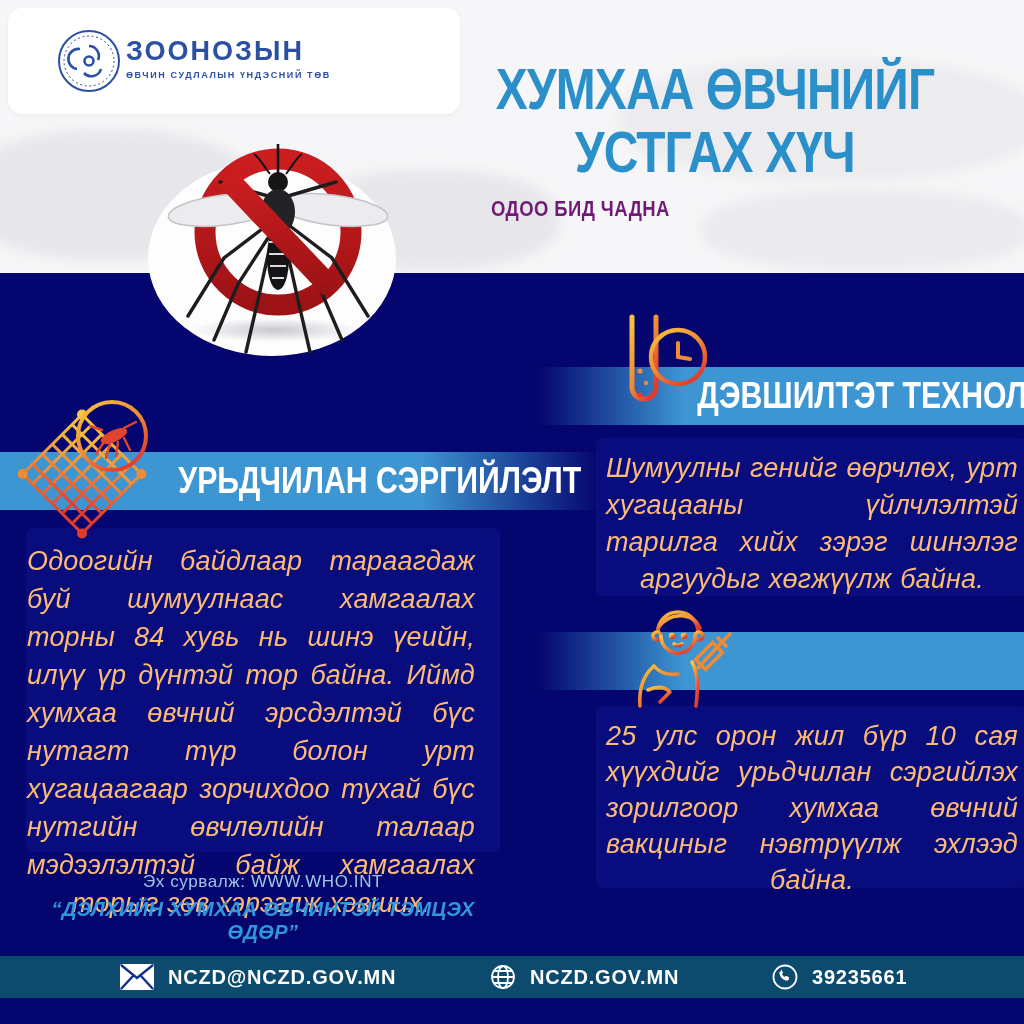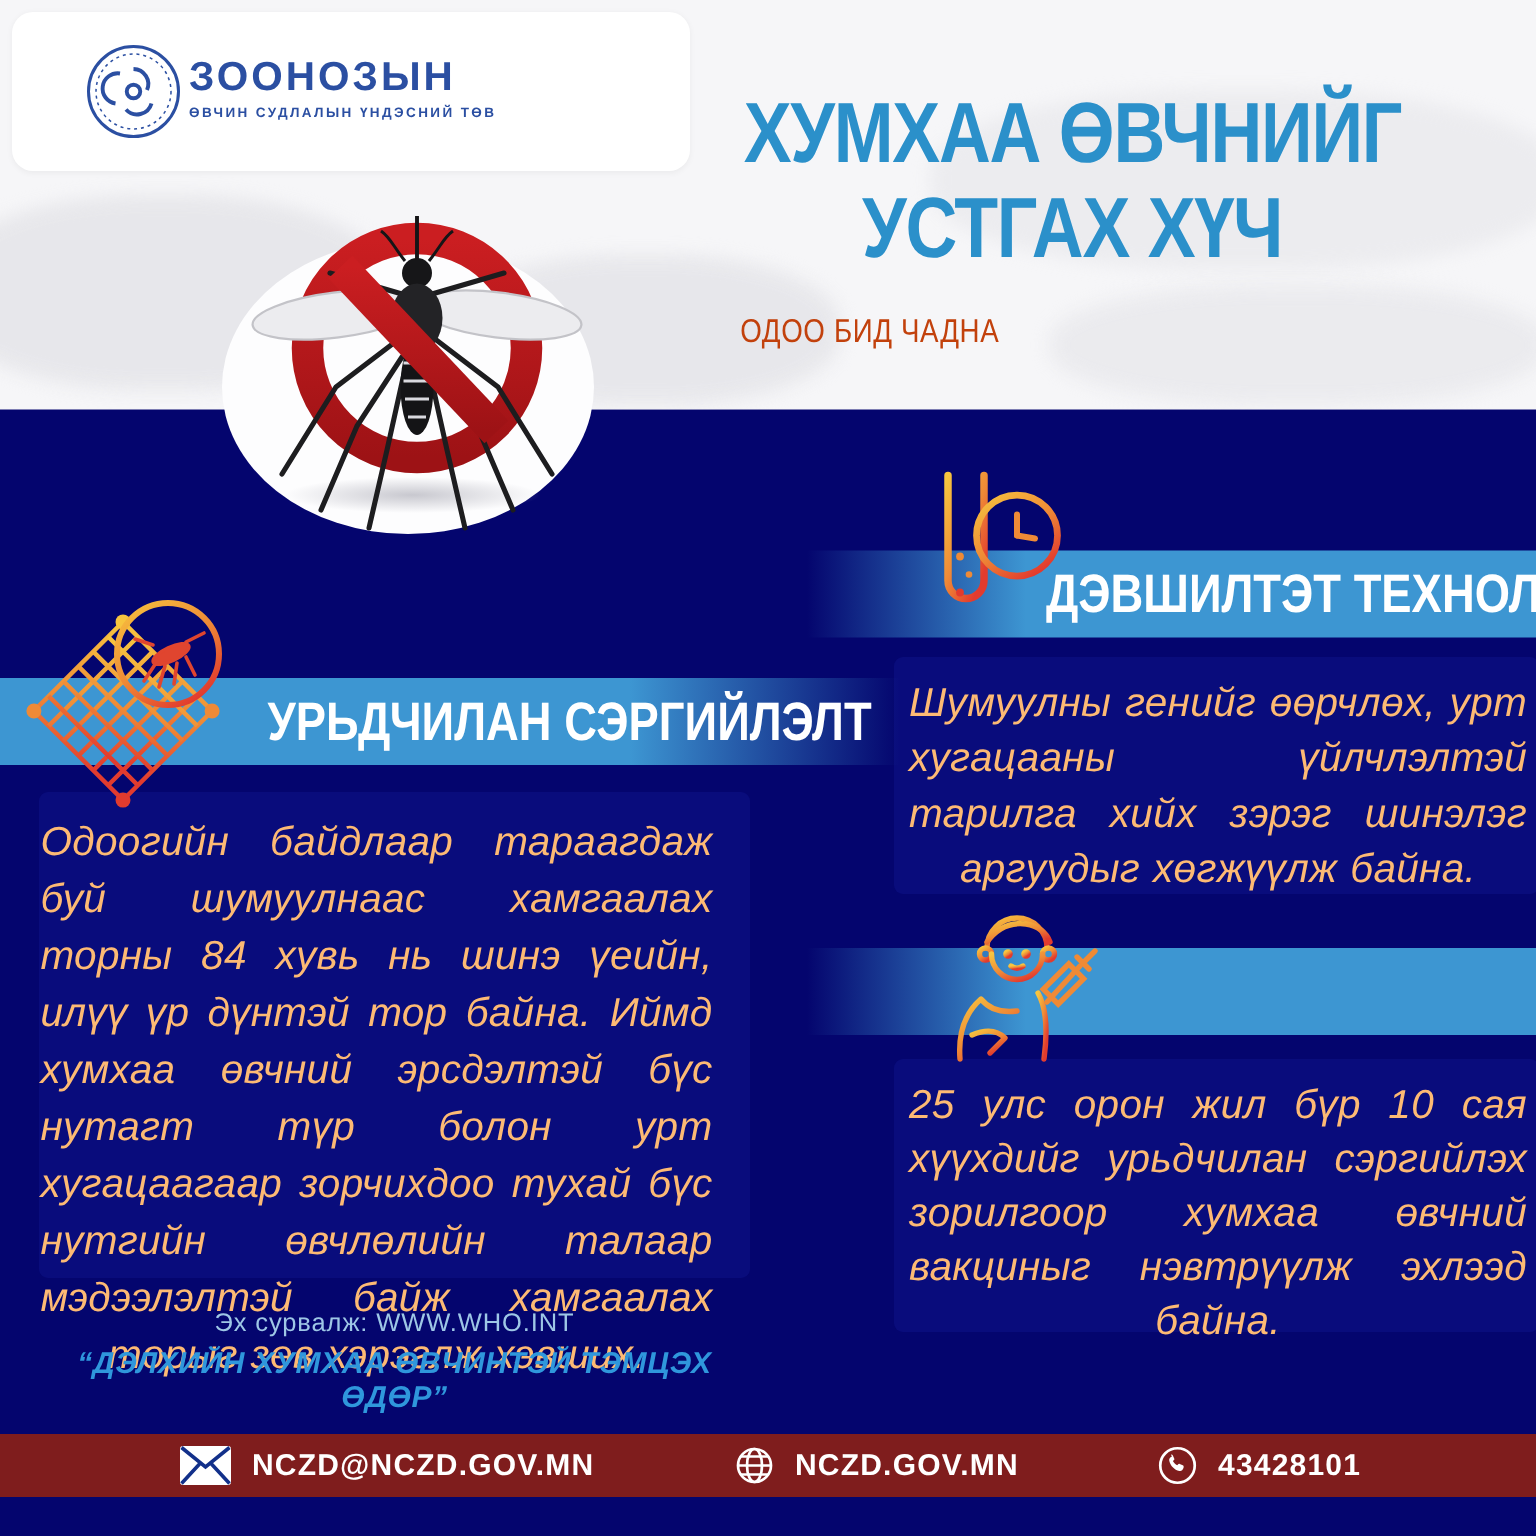--- a/index.html
+++ b/index.html
@@ -16,21 +16,21 @@
   .b3{left:620px;top:60px;width:420px;height:120px;opacity:.55;}
   .b4{left:700px;top:190px;width:330px;height:80px;opacity:.6;}
   .logo-card{position:absolute;left:8px;top:8px;width:452px;height:106px;background:#ffffff;border-radius:14px;box-shadow:0 1px 4px rgba(0,0,0,.05);}
   .emblem{position:absolute;left:48px;top:20px;}
   .logo-text{position:absolute;left:118px;top:28px;color:#2b4fa2;}
   .logo-name{font-size:27px;font-weight:700;letter-spacing:2px;}
   .logo-sub{font-size:9px;font-weight:700;letter-spacing:1.6px;margin-top:3px;}
   .title{position:absolute;left:425px;top:58px;width:580px;text-align:center;
     color:#2b90ca;font-weight:700;font-size:57px;line-height:63px;letter-spacing:-1px;}
   .cond{display:inline-block;transform:scaleX(.84);transform-origin:center;}
-  .tagline{position:absolute;top:208px;color:#c2410c;font-weight:400;font-size:22px;letter-spacing:.5px;white-space:nowrap;text-align:center;}
+  .tagline{position:absolute;top:196px;color:#701a75;font-weight:700;font-size:22px;letter-spacing:.5px;white-space:nowrap;text-align:center;}
   .tag-left{left:455px;width:250px;}
   .tag-right{left:770px;width:240px;}
   
   .bump{position:absolute;left:148px;top:160px;width:248px;height:196px;background:#fdfdfe;border-radius:50%;}
   .bump-shadow{position:absolute;left:190px;top:318px;width:170px;height:24px;background:radial-gradient(closest-side,#c8c8cf,rgba(200,200,207,0));border-radius:50%;}
   .mosq{position:absolute;left:150px;top:130px;}
   
   .panel{position:absolute;background:rgba(45,60,210,.14);border-radius:6px;}
   .panel-left{left:26px;top:528px;width:474px;height:324px;}
   .panel-r1{left:596px;top:438px;width:430px;height:158px;}
@@ -50,21 +50,21 @@
   .p-prev{left:27px;top:542px;width:448px;}
   .p-tech{left:606px;top:450px;width:412px;line-height:37px;}
   .p-imm{left:606px;top:718px;width:412px;line-height:36px;}
   .source-label{position:absolute;left:30px;top:872px;width:466px;text-align:center;color:#9ec7e6;font-size:17px;letter-spacing:.6px;}
   .source-quote{position:absolute;left:20px;top:898px;width:486px;text-align:center;color:#2f97dc;font-weight:700;font-style:italic;font-size:20px;letter-spacing:.4px;}
   
   .icon-net{position:absolute;left:12px;top:396px;}
   .icon-tube{position:absolute;left:596px;top:303px;}
   .icon-person{position:absolute;left:628px;top:598px;}
   
-  .footer-bar{position:absolute;left:0;top:956px;width:1024px;height:42px;background:#7f1d1d;}
+  .footer-bar{position:absolute;left:0;top:956px;width:1024px;height:42px;background:#0c4a6e;}
   .f-item{position:absolute;top:0;height:42px;display:flex;align-items:center;gap:14px;color:#ffffff;font-weight:700;font-size:20px;letter-spacing:.8px;}
   .f-email{left:120px;} .f-web{left:490px;} .f-phone{left:772px;}
 </style>
 </head>
 <body>
 
 <div class="poster">
 
   <svg width="0" height="0" style="position:absolute">
     <defs>
@@ -244,17 +244,17 @@
           <path d="M2 13 H24 M4 7 H22 M4 19 H22"></path>
         </g>
       </svg>
       <span>NCZD.GOV.MN</span>
     </div>
     <div class="f-item f-phone">
       <svg width="26" height="26" viewBox="0 0 26 26">
         <circle cx="13" cy="13" r="11.5" fill="none" stroke="#ffffff" stroke-width="1.8"></circle>
         <path d="M9.2 7.1 c-1.2.4-2 1.4-1.7 2.7 .7 3.4 3.4 6.1 6.7 6.8 1.3.3 2.3-.5 2.7-1.7 l.2-.8 c.1-.5-.1-1-.6-1.2 l-2-.9 c-.4-.2-.9-.1-1.2.3 l-.5.6 c-1.2-.7-2.2-1.7-2.9-2.9 l.6-.5 c.4-.3.5-.8.3-1.2 l-.9-2 c-.2-.5-.7-.7-1.2-.6z" fill="#ffffff"></path>
       </svg>
-      <span>43428101</span>
+      <span>39235661</span>
     </div>
   </div>
 
 </div>
 
 </body></html>

